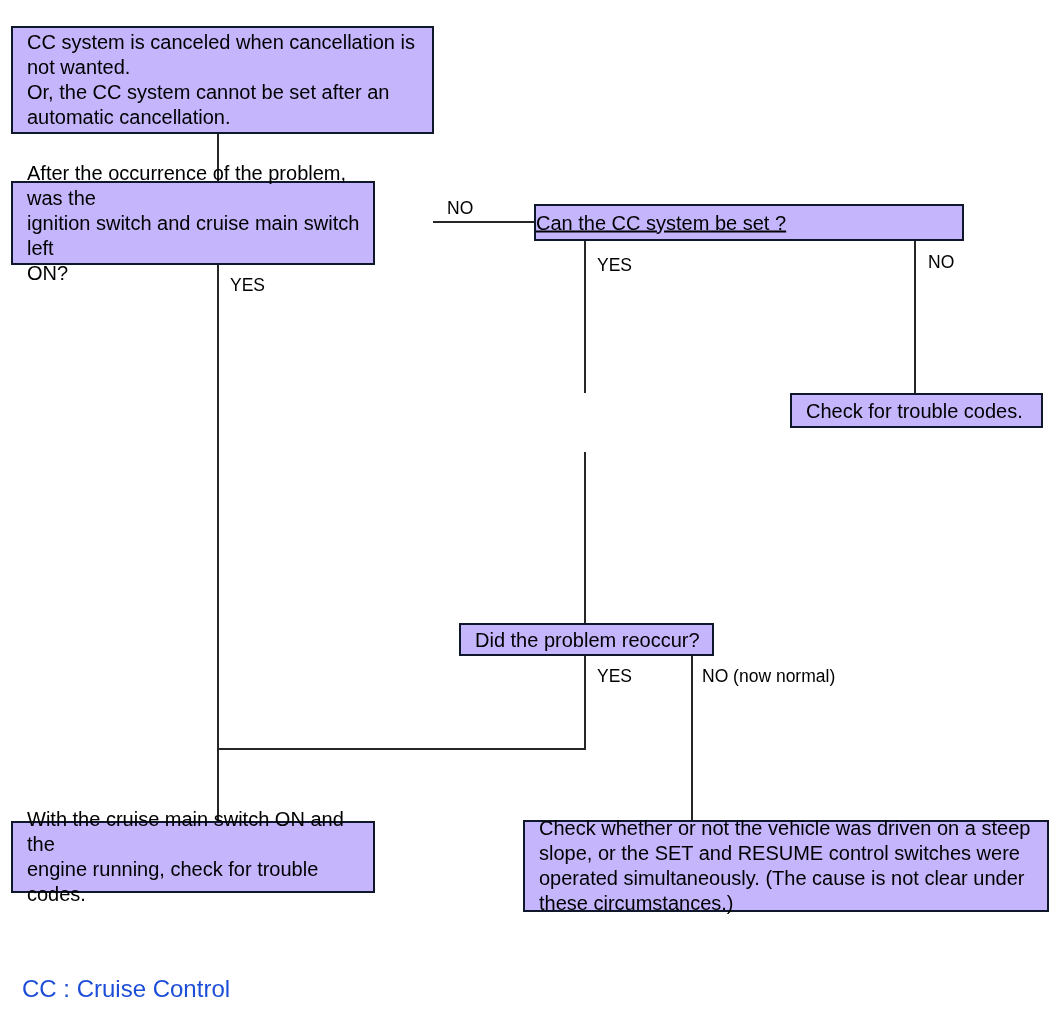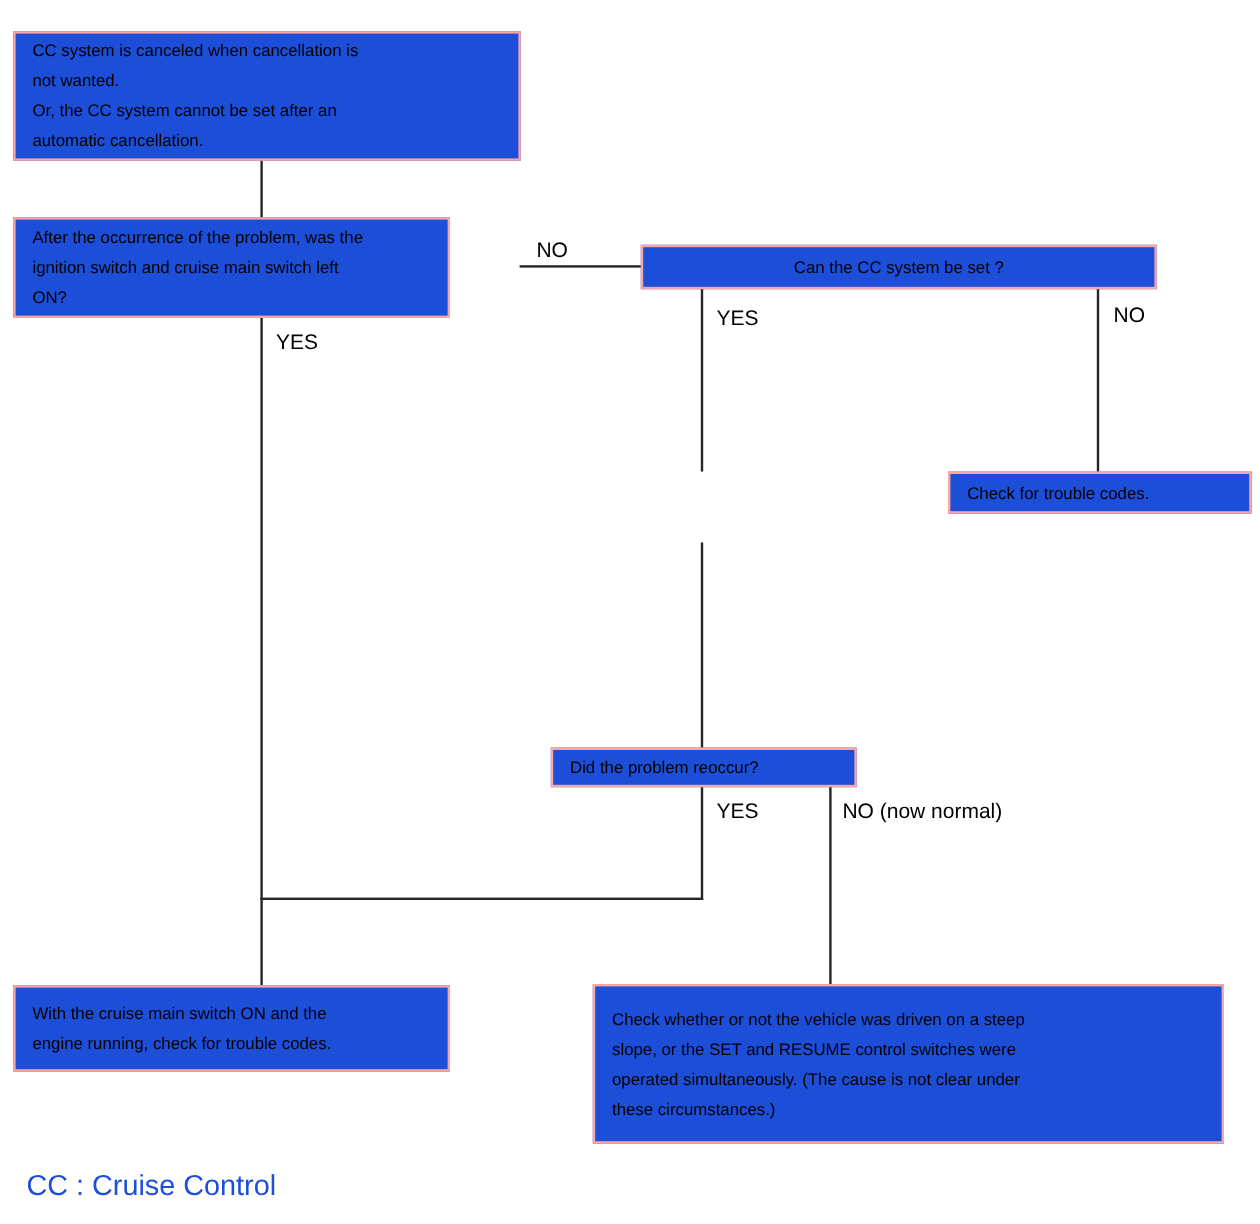--- a/index.html
+++ b/index.html
@@ -14,39 +14,40 @@
   #chart {
     position: relative;
     width: 1050px;
     height: 1020px;
     background: #ffffff;
     overflow: hidden;
   }
   .box {
     position: absolute;
     box-sizing: border-box;
-    border: 2px solid #fca5a5;
-    background: #1d4ed8;
-    font-size: 14px;
+    border: 2px solid #0f172a;
+    background: #c4b5fd;
+    font-size: 20px;
     line-height: 25px;
     color: #000000;
     z-index: 3;
   }
   .box .inner {
     position: absolute;
     left: 14px;
     right: 10px;
     top: 50%;
     transform: translateY(-50%);
     white-space: pre-line;
   }
   .box.center .inner {
     left: 0;
     right: 0;
-    text-align: center;
+    text-align: left;
+    text-decoration: underline;
   }
   .line {
     position: absolute;
     background: #262626;
     z-index: 1;
   }
   .vline { width: 2px; }
   .hline { height: 2px; }
   .label {
     position: absolute;
@@ -110,21 +111,21 @@
 
   <div class="box" style="left:459px; top:623px; width:255px; height:33px;">
     <div class="inner">Did the problem reoccur?</div>
   </div>
 
   <div class="box" style="left:11px; top:821px; width:364px; height:72px;">
     <div class="inner">With the cruise main switch ON and the
 engine running, check for trouble codes.</div>
   </div>
 
-  <div class="box" style="left:494px; top:820px; width:526px; height:133px;padding-left:20px;">
+  <div class="box" style="left:523px; top:820px; width:526px; height:92px;padding-left:20px;">
     <div class="inner">Check whether or not the vehicle was driven on a steep
 slope, or the SET and RESUME control switches were
 operated simultaneously. (The cause is not clear under
 these circumstances.)</div>
   </div>
 
   <div class="label" style="left:447px; top:198px;">NO</div>
 
   <div class="label" style="left:230px; top:275px;">YES</div>
 

